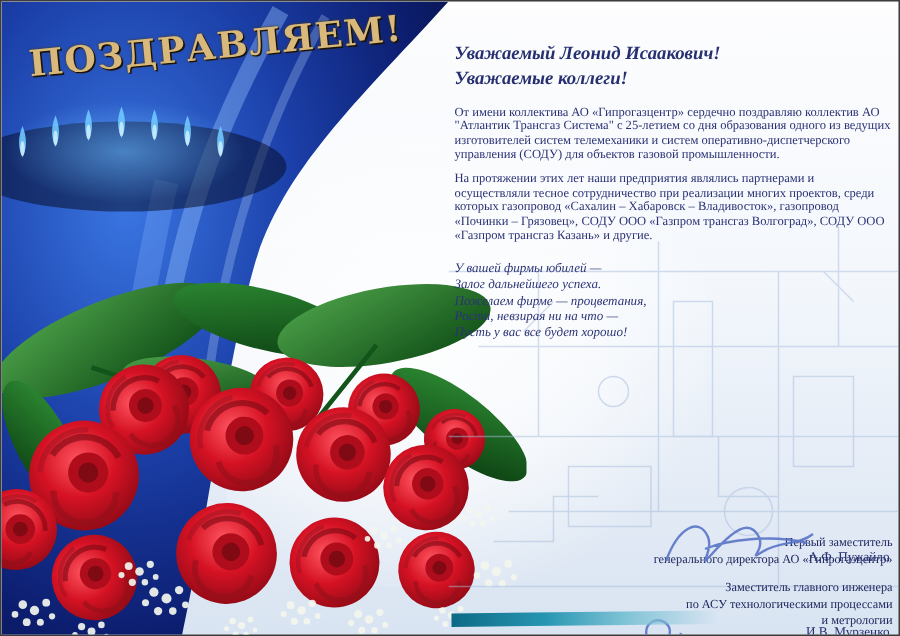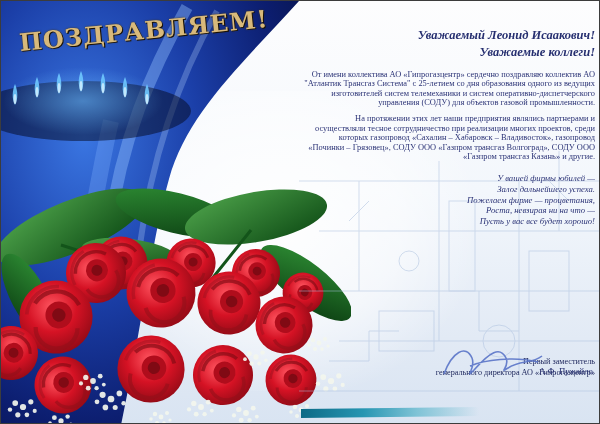--- a/index.html
+++ b/index.html
@@ -16,21 +16,21 @@
   
   #photo-left{position:absolute;left:0;top:0;width:330px;height:424px;}
   #banner-title{
     position:absolute;left:17px;top:27px;width:230px;
     font-family:"DejaVu Serif",serif;font-weight:bold;font-size:24px;letter-spacing:1px;
     transform:rotate(-5.5deg);transform-origin:left top;
     text-shadow:1px 1px 0 #1a1206, 0 0 2px #4a3810;
   }
   
   #letter{
-    position:absolute;left:302px;top:26px;width:292px;text-align:right;
+    position:absolute;left:302px;top:26px;width:292px;text-align:left;
     color:#2b3376;
   }
   .greeting{font-style:italic;font-weight:bold;font-size:12.5px;line-height:1.35;color:#262f70;}
   .para{font-size:8.4px;line-height:1.14;margin:6px 0 0 0;color:#2b3376;}
   .para:first-of-type{margin-top:9px;}
   #poem{margin-top:11px;font-style:italic;font-size:8.7px;line-height:1.24;color:#2b3376;}
   
   #signatures{position:absolute;left:321px;top:355px;width:273px;font-size:8.2px;color:#20295e;}
   .sig-row{position:relative;margin-bottom:6px;}
   .sig-role div{line-height:1.35;text-align:right;}
@@ -213,16 +213,27 @@
     <div class="sig-row">
       <div class="sig-role">
         <div>Первый заместитель</div>
         <div>генерального директора АО «Гипрогазцентр»</div>
       </div>
       <span class="sig-name" id="sig-name-1">А.Ф. Пужайло</span>
       <svg class="scribble" id="scribble-1" width="108" height="42" viewBox="0 0 108 42">
         <path d="M4,32 C12,10 26,2 32,16 C36,26 24,38 34,28 C50,10 60,4 66,16 C70,25 58,32 68,26 C80,18 92,22 102,14 M30,24 C44,18 74,14 98,20" stroke="#5a74c8" stroke-width="1.6" fill="none" opacity="0.9"></path>
       </svg>
     </div>
+    <div class="sig-row" style="margin-top:8px">
+      <div class="sig-role">
+        <div>Заместитель главного инженера</div>
+        <div>по АСУ технологическими процессами</div>
+        <div>и метрологии</div>
+      </div>
+      <span class="sig-name" id="sig-name-2">И.В. Мурзенко</span>
+      <svg class="scribble" id="scribble-2" width="64" height="48" viewBox="0 0 64 48">
+        <path d="M14,22 C4,8 20,0 26,10 C30,20 12,28 22,30 C34,32 42,8 38,24 C36,36 46,34 50,26 M34,14 C30,30 26,42 20,47" stroke="#5a74c8" stroke-width="1.6" fill="none" opacity="0.9"></path>
+      </svg>
+    </div>
   </div>
 
   <div id="teal-strip"></div>
 </div>
 
 </body></html>

